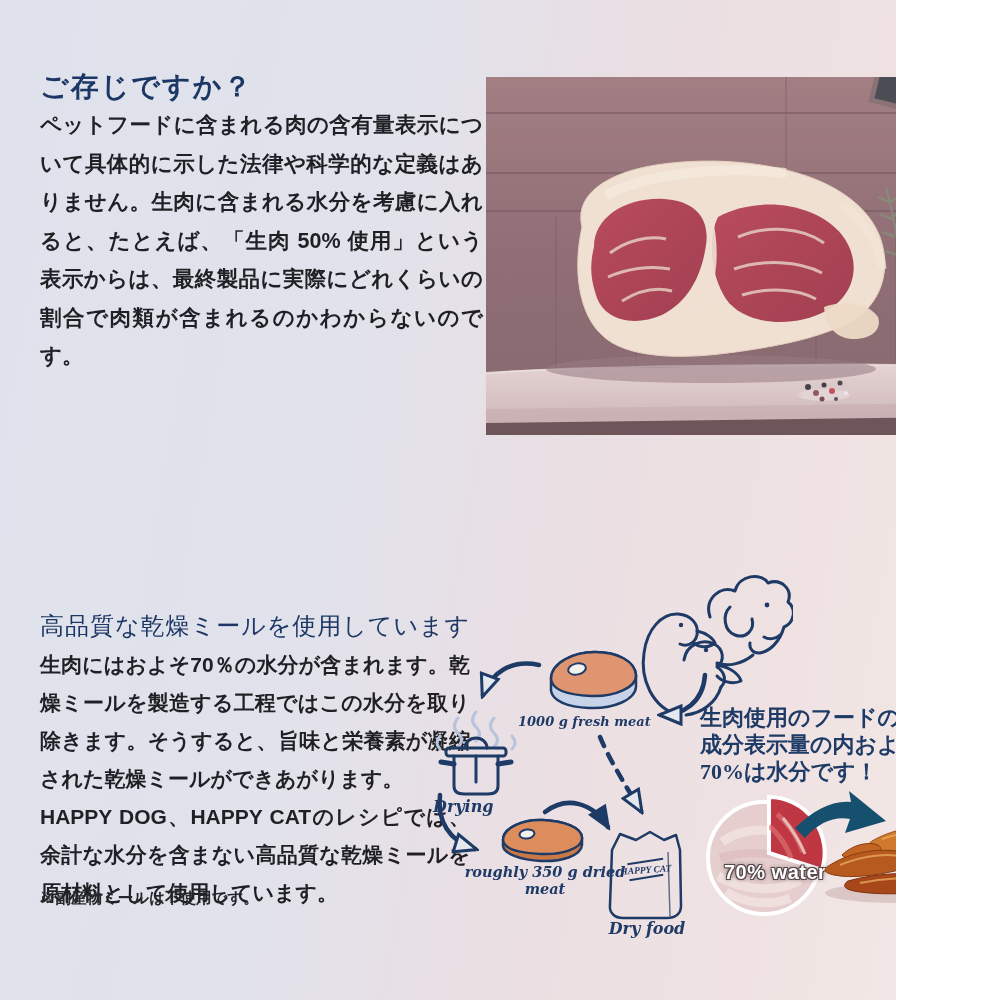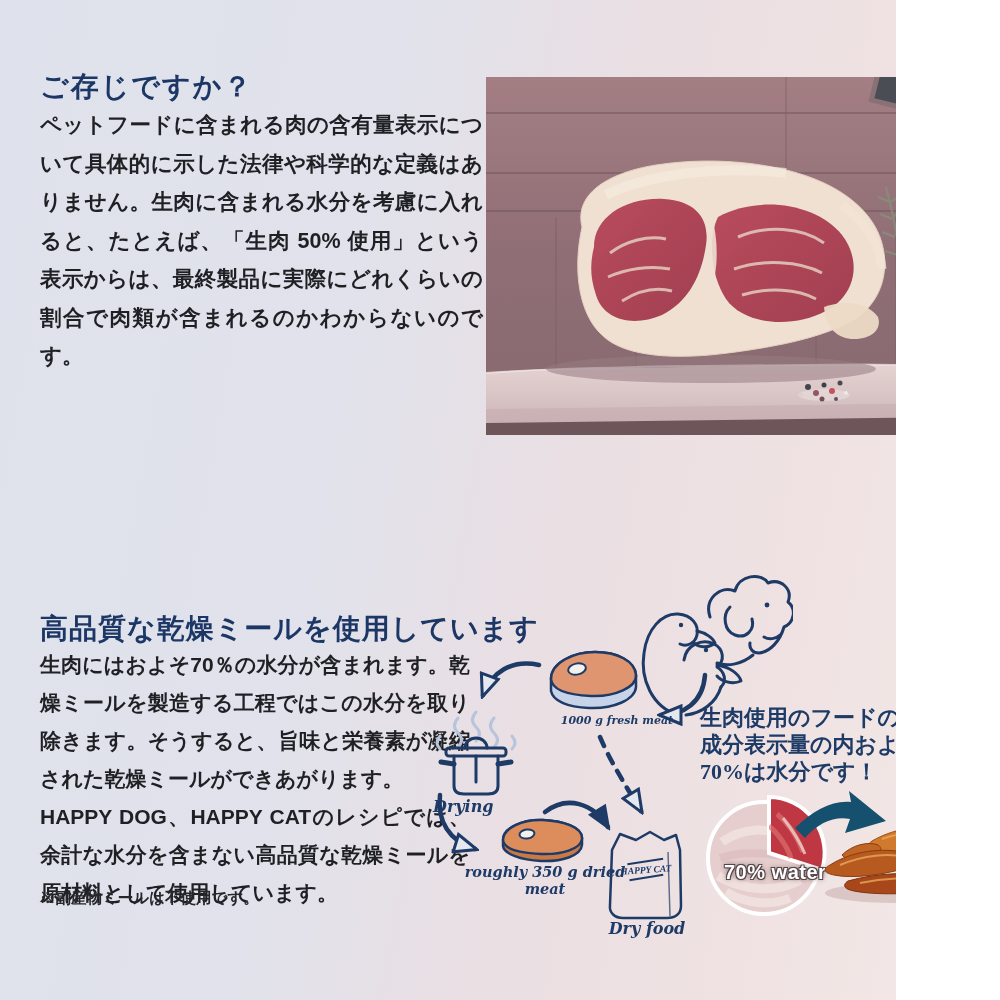--- a/index.html
+++ b/index.html
@@ -3,29 +3,29 @@
 <meta charset="utf-8">
 <style>
   html,body{margin:0;padding:0;}
   .page{
     position:relative;width:896px;height:1000px;overflow:hidden;
     background:linear-gradient(100deg,#dfe2ec 0%,#e1e2eb 38%,#eadfe3 62%,#f0e2e2 85%,#f2e7e6 100%);
     font-family:"Liberation Sans",sans-serif;color:#1f2024;
   }
   .abs{position:absolute;}
   .h1{left:40px;top:68px;font-size:28px;font-weight:800;color:#1c3765;letter-spacing:2px;}
-  .h2{left:40px;top:610px;font-size:28px;font-weight:700;color:#1c3765;letter-spacing:1px;}
+  .h2{left:40px;top:610px;font-size:24px;font-weight:400;color:#1c3765;letter-spacing:1px;}
   .col1{left:40px;top:106px;width:443px;font-size:21.5px;line-height:38.5px;font-weight:600;text-align:justify;}
   .col1 p,.col2 p{margin:0;}
   .fullpara{left:40px;top:450px;width:927px;font-size:21px;line-height:38px;font-weight:600;text-align:justify;}
   .col2{left:40px;top:646px;width:430px;font-size:21px;line-height:38px;font-weight:600;text-align:justify;}
   .note{left:40px;top:888px;font-size:15.5px;font-weight:700;color:#26272b;}
   .photo{left:486px;top:77px;width:470px;height:358px;}
   .script{font-family:"DejaVu Serif",serif;font-style:italic;font-weight:700;color:#1e3a66;}
-  .lbl-fresh{left:542px;top:714px;width:150px;text-align:center;font-size:11px;}
+  .lbl-fresh{left:518px;top:714px;width:150px;text-align:left;font-size:13px;}
   .lbl-drying{left:433px;top:797px;width:80px;font-size:16px;}
   .lbl-dried{left:455px;top:863px;width:180px;text-align:center;font-size:14.5px;}
   .lbl-bag{left:607px;top:919px;width:80px;text-align:center;font-size:16px;}
   .water-note{
     left:700px;top:704px;width:270px;white-space:pre-line;
     font-family:"Liberation Serif",serif;font-size:22px;line-height:27px;font-weight:700;color:#1d3b66;
   }
   .pie-label{
     left:724px;top:861px;font-size:20px;font-weight:800;color:#ffffff;letter-spacing:.5px;
     text-shadow:1px 1px 0 #564648,-1px -1px 0 #564648,1px -1px 0 #564648,-1px 1px 0 #564648,0 0 5px #4a3a3c;

